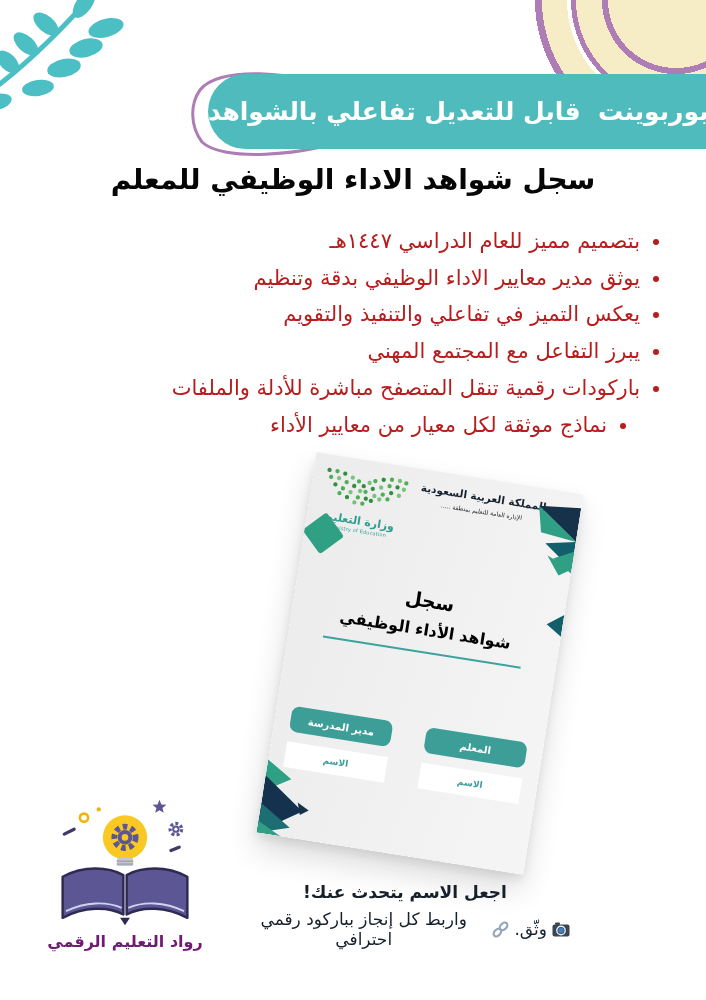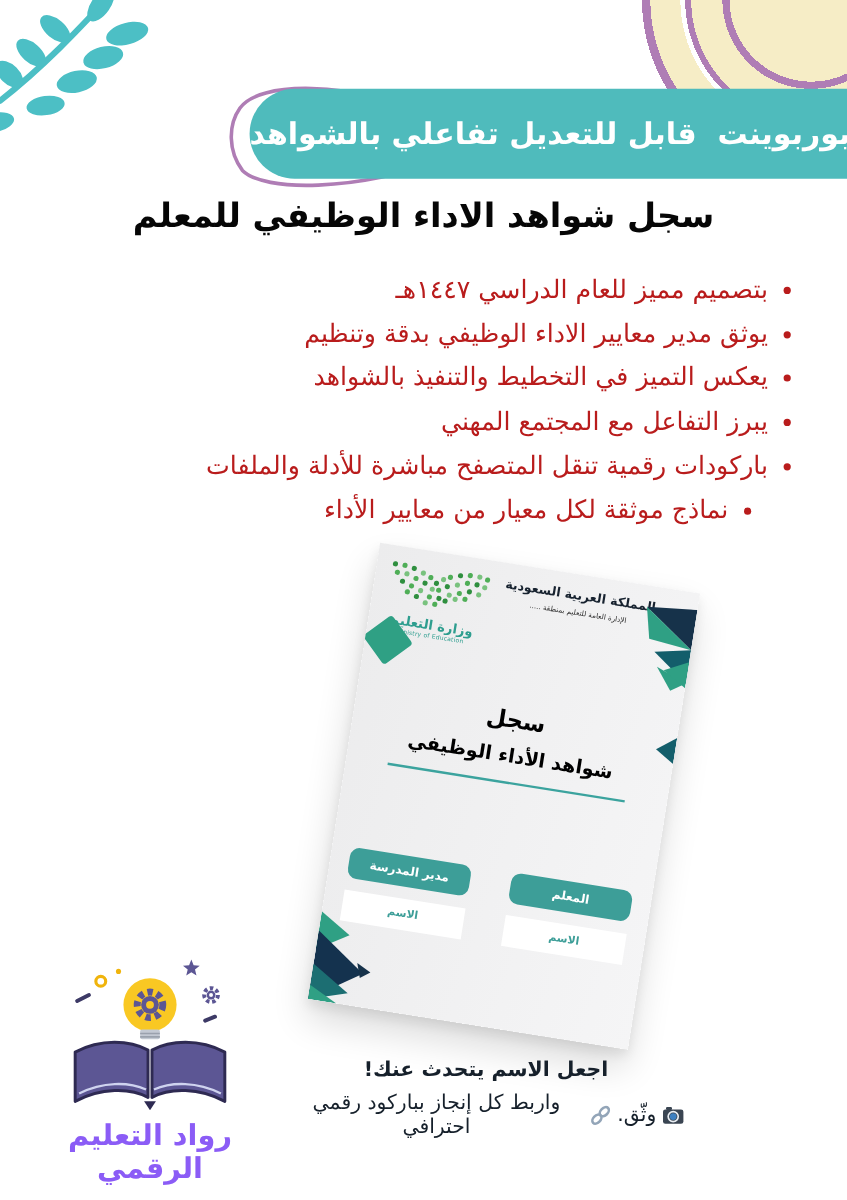--- a/index.html
+++ b/index.html
@@ -51,21 +51,21 @@
   .doc-cols{position:absolute;top:254px;left:16px;right:16px;display:flex;justify-content:space-between;}
   .doc-col{width:102px;text-align:center;}
   .doc-btn{height:26px;background:#3D9E98;border-radius:8px;color:#fff;font-size:10px;font-weight:bold;
            display:flex;align-items:center;justify-content:center;direction:rtl;}
   .doc-field{height:26px;background:#ffffff;margin-top:10px;color:#3D9E98;font-size:9px;font-weight:bold;
              display:flex;align-items:center;justify-content:center;direction:rtl;}
 
   
   .brand-logo{position:absolute;left:36px;top:798px;width:178px;text-align:center;z-index:2;}
   .brand-logo svg{width:150px;height:128px;}
-  .brand-name{font-size:24px;font-weight:bold;color:#8b5cf6;margin-top:2px;direction:rtl;}
+  .brand-name{font-size:16px;font-weight:bold;color:#701a75;margin-top:2px;direction:rtl;}
 
   
   .footer{position:absolute;left:240px;top:882px;width:330px;text-align:center;direction:rtl;
           color:#16202B;z-index:2;}
   .footer-line1{font-size:17px;font-weight:bold;}
   .footer-line2{font-size:17px;margin-top:7px;display:flex;align-items:center;justify-content:center;gap:5px;}
   .footer-line2 svg{flex:0 0 auto;}
 </style>
 </head>
 <body>
@@ -95,21 +95,21 @@
   </svg>
   <div class="banner">
     <span class="banner-label">بوربوينت  قابل للتعديل تفاعلي بالشواهد</span>
   </div>
 
   <div class="main-title">سجل شواهد الاداء الوظيفي للمعلم</div>
 
   <ul class="features">
     <li>بتصميم مميز للعام الدراسي ١٤٤٧هـ</li>
     <li>يوثق مدير معايير الاداء الوظيفي بدقة وتنظيم</li>
-    <li>يعكس التميز في التخطيط والتنفيذ بالشواهد</li>
+    <li>يعكس التميز في تفاعلي والتنفيذ والتقويم</li>
     <li>يبرز التفاعل مع المجتمع المهني</li>
     <li>باركودات رقمية تنقل المتصفح مباشرة للأدلة والملفات</li>
     <li class="indented">نماذج موثقة لكل معيار من معايير الأداء</li>
   </ul>
 
   <div class="doc">
 
     <div class="kingdom">
       <div class="kingdom-name">المملكة العربية السعودية</div>
       <div class="directorate">الإدارة العامة للتعليم بمنطقة .....</div>

